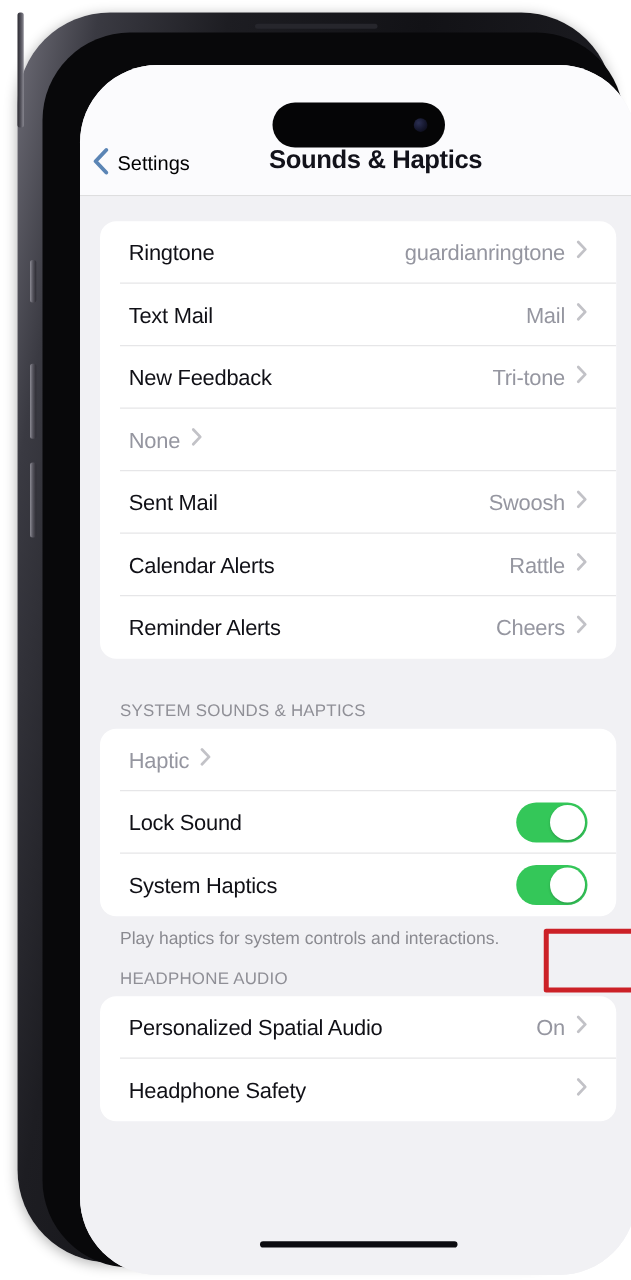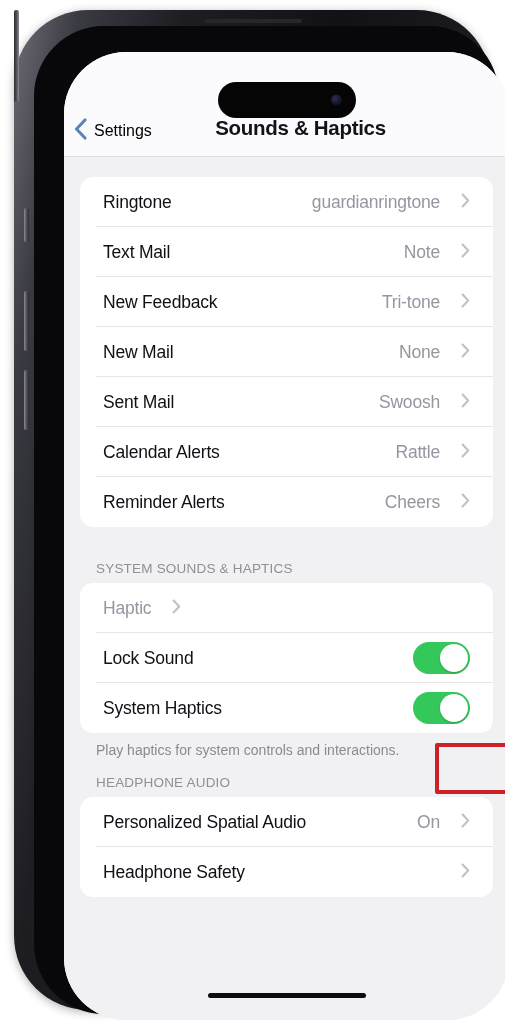--- a/index.html
+++ b/index.html
@@ -191,21 +191,21 @@
   .row-label {
     font-size: 17.5px;
     color: #101016;
     letter-spacing: -0.2px;
     flex: 1;
   }
   .row-value {
     font-size: 17.5px;
     color: #9596a0;
     letter-spacing: -0.2px;
-    margin-right: 21px;
+    margin-right: 9px;
   }
   .chevron { display: block; flex-shrink: 0; }
 
   
   .toggle {
     position: relative;
     width: 57px;
     height: 32px;
     border-radius: 16px;
     background: #34c759;
@@ -293,40 +293,39 @@
               <span class="row-value">guardianringtone</span>
               <span class="chevron">
                 <svg width="9" height="15" viewBox="0 0 9 15">
                     <polyline points="1.6,1.6 7.2,7.5 1.6,13.4" fill="none" stroke="#c2c2c7" stroke-width="2.2" stroke-linecap="round" stroke-linejoin="round"></polyline>
                   </svg>
               </span>
             </div>
 
             <div class="row">
               <span class="row-label">Text Mail</span>
-              <span class="row-value">Note</span>
+              <span class="row-value">Mail</span>
               <span class="chevron">
                 <svg width="9" height="15" viewBox="0 0 9 15">
                     <polyline points="1.6,1.6 7.2,7.5 1.6,13.4" fill="none" stroke="#c2c2c7" stroke-width="2.2" stroke-linecap="round" stroke-linejoin="round"></polyline>
                   </svg>
               </span>
             </div>
 
             <div class="row">
               <span class="row-label">New Feedback</span>
               <span class="row-value">Tri-tone</span>
               <span class="chevron">
                 <svg width="9" height="15" viewBox="0 0 9 15">
                     <polyline points="1.6,1.6 7.2,7.5 1.6,13.4" fill="none" stroke="#c2c2c7" stroke-width="2.2" stroke-linecap="round" stroke-linejoin="round"></polyline>
                   </svg>
               </span>
             </div>
 
             <div class="row">
-              <span class="row-label">New Mail</span>
               <span class="row-value">None</span>
               <span class="chevron">
                 <svg width="9" height="15" viewBox="0 0 9 15">
                     <polyline points="1.6,1.6 7.2,7.5 1.6,13.4" fill="none" stroke="#c2c2c7" stroke-width="2.2" stroke-linecap="round" stroke-linejoin="round"></polyline>
                   </svg>
               </span>
             </div>
 
             <div class="row">
               <span class="row-label">Sent Mail</span>

